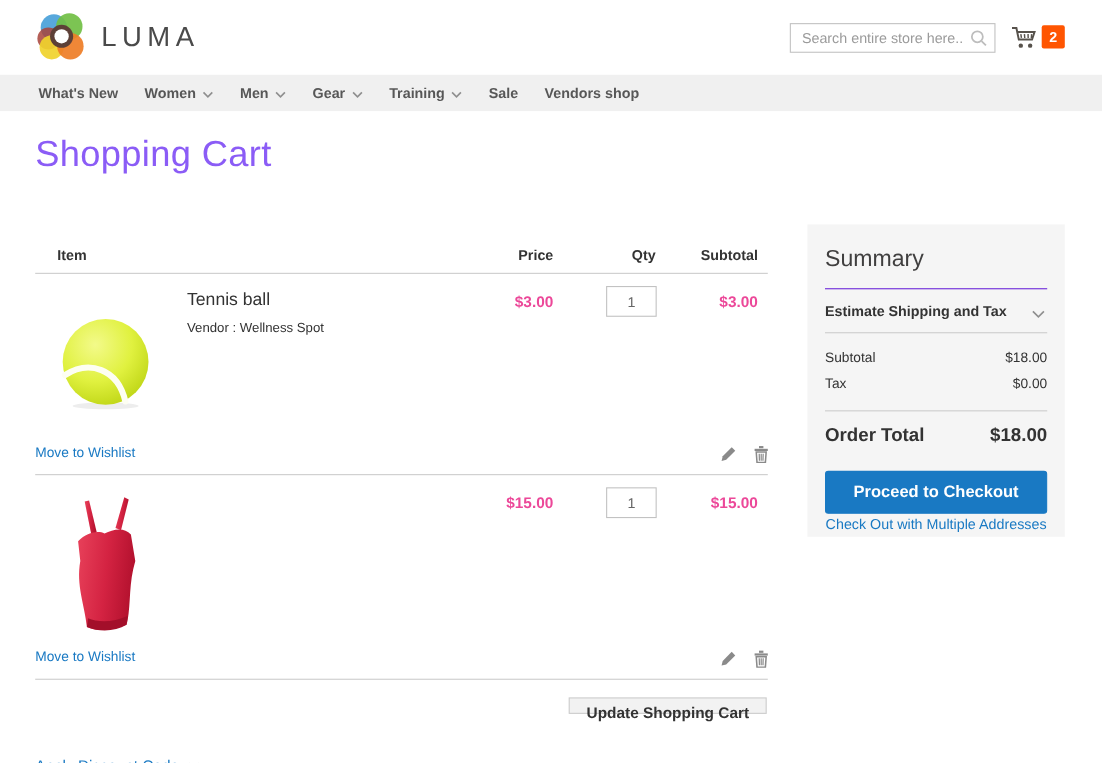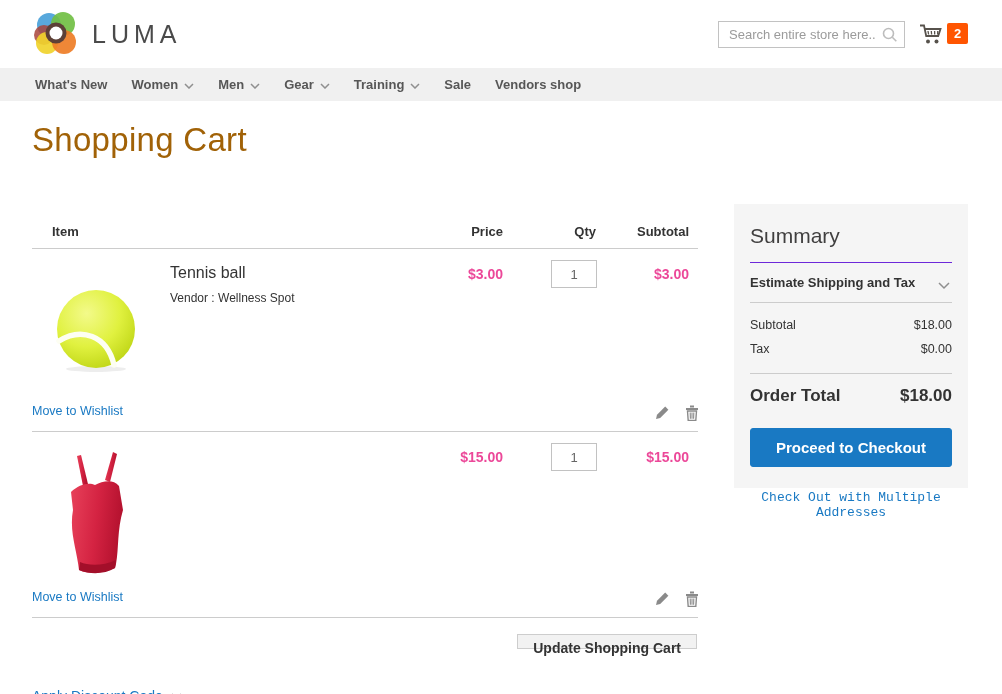--- a/index.html
+++ b/index.html
@@ -40,21 +40,21 @@
   }
   .nav-item {
     display:flex; align-items:center; padding:0 12px; font-size:13px;
     font-weight:700; color:#575757; cursor:pointer;
   }
   .nav-item .chev { margin-left:6px; margin-top:2px; }
 
   
   .content { position:relative; height:593px; }
   .page-title {
-    margin:20px 0 0 32px; font-size:33px; font-weight:300; color:#a16207;
+    margin:20px 0 0 32px; font-size:33px; font-weight:300; color:#8b5cf6;
     letter-spacing:.3px;
   }
 
   .cart-col { position:absolute; left:32px; top:99px; width:666px; }
 
   .thead { position:relative; height:29px; border-bottom:1px solid #ccc; }
   .thead span { font-size:13px; font-weight:700; color:#333; position:absolute; top:4px; }
   .th-item { left:20px; }
   .th-price { right:195px; }
   .th-qty { right:102px; }
@@ -121,22 +121,22 @@
   }
   .grand-label { font-size:17px; font-weight:700; }
   .grand-value { font-size:17px; font-weight:700; }
   .checkout-btn {
     width:100%; margin-top:22px; background:#1979c3; border:1px solid #1979c3;
     color:#fff; font-size:15px; font-weight:700; padding:10px 0;
     border-radius:3px; cursor:pointer;
     font-family:"Liberation Sans","DejaVu Sans",sans-serif;
   }
   .multi-address {
-    display:block; text-align:center; margin-top:23px; font-size:13px;
-    color:#1979c3; text-decoration:none; cursor:pointer;font-family:Liberation Mono, monospace;
+    display:block; text-align:center; margin-top:2px; font-size:13px;
+    color:#1979c3; text-decoration:none; cursor:pointer;
   }
 </style>
 </head>
 <body>
 
 <div class="page">
 
   <header class="site-header">
     <div class="logo">
       <svg width="48" height="48" viewBox="0 0 48 48">

